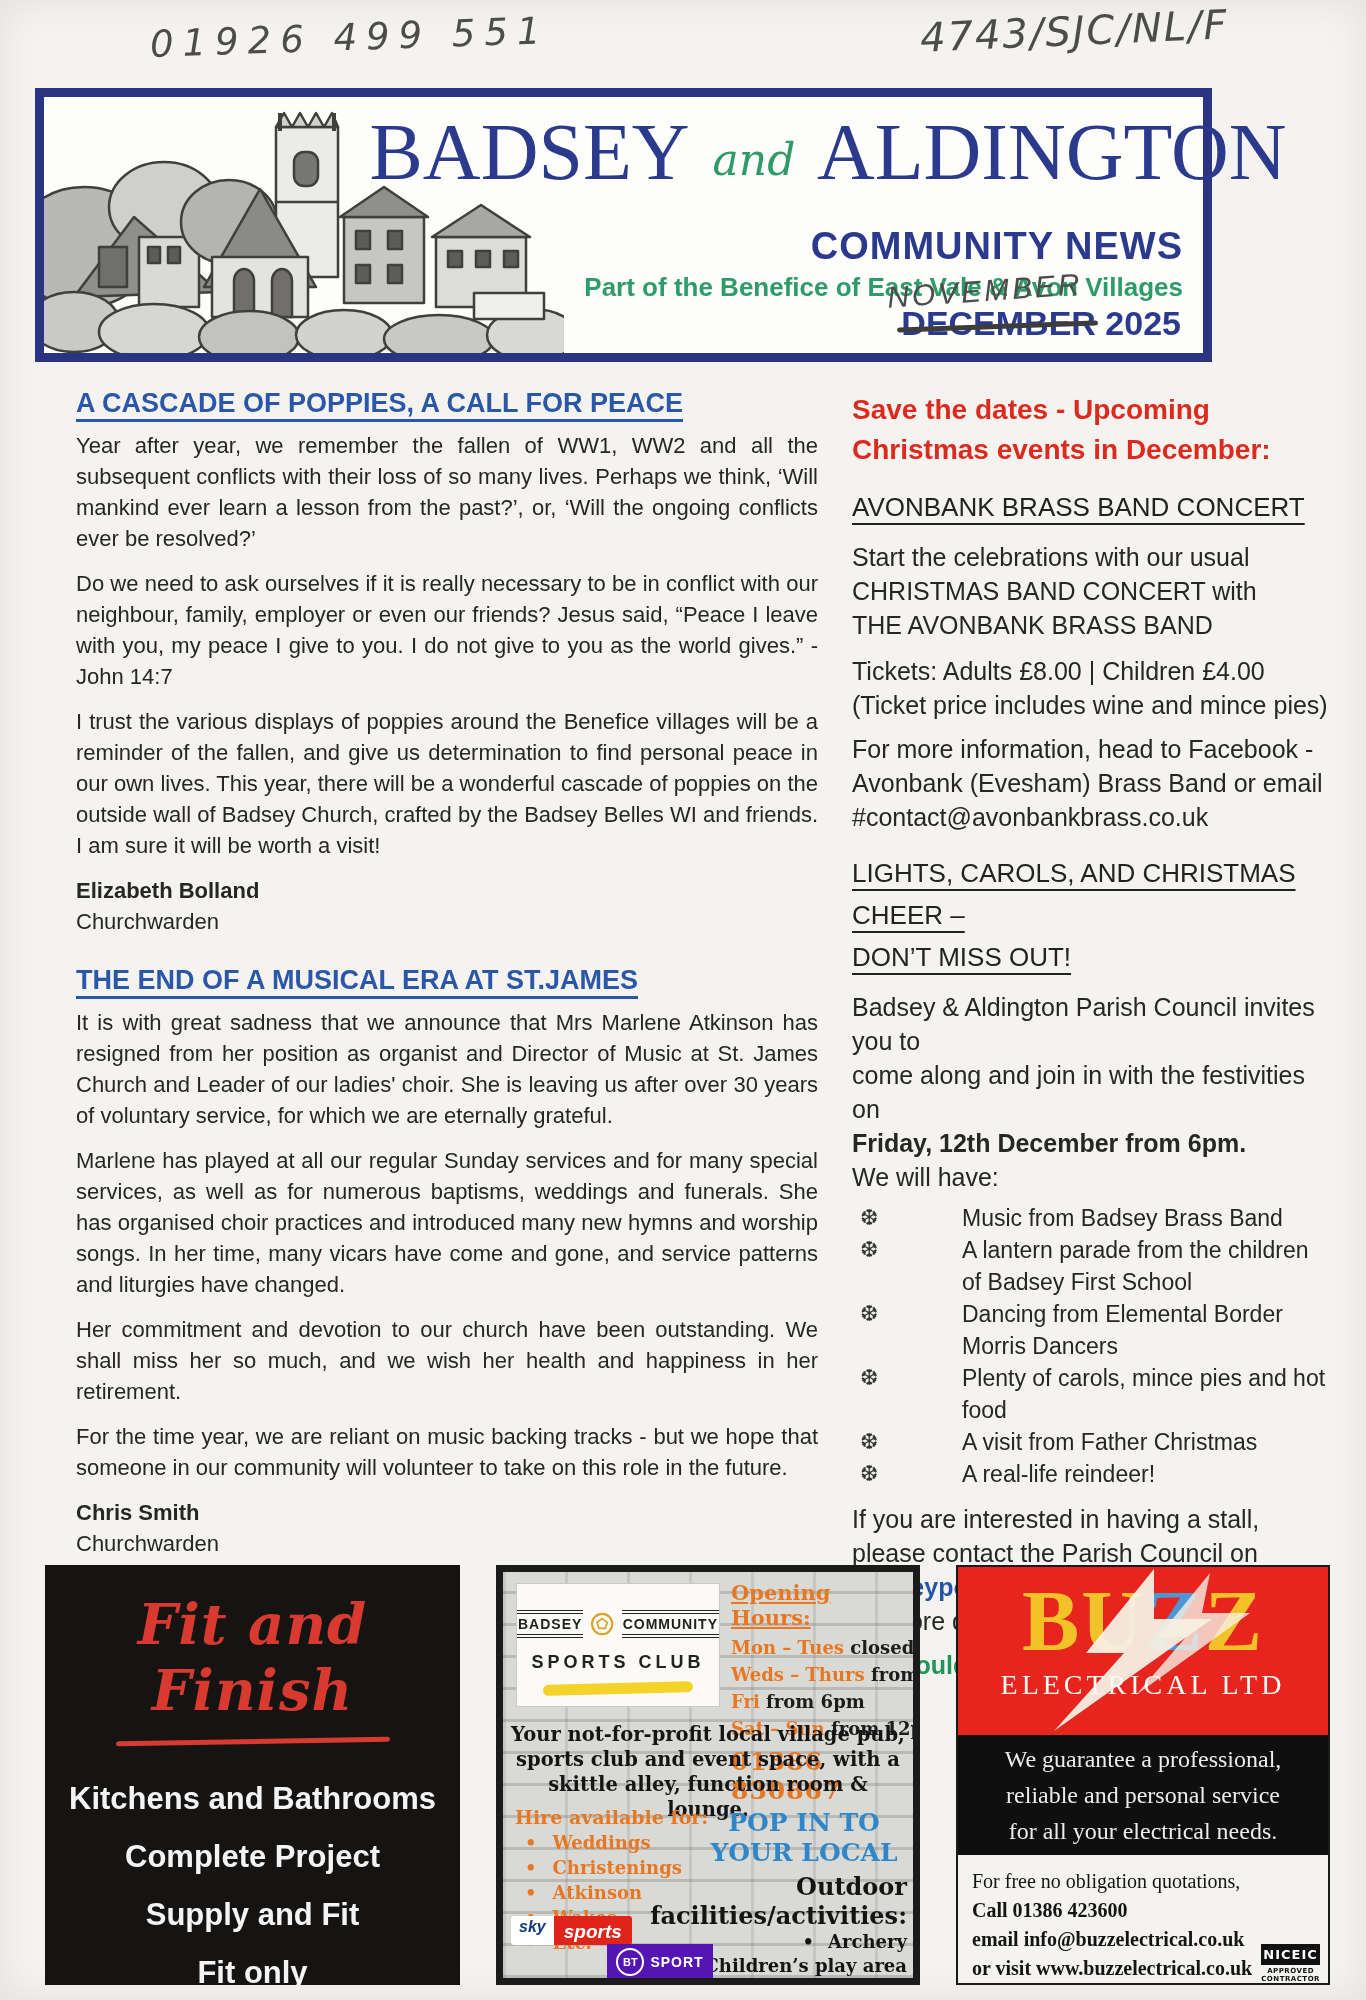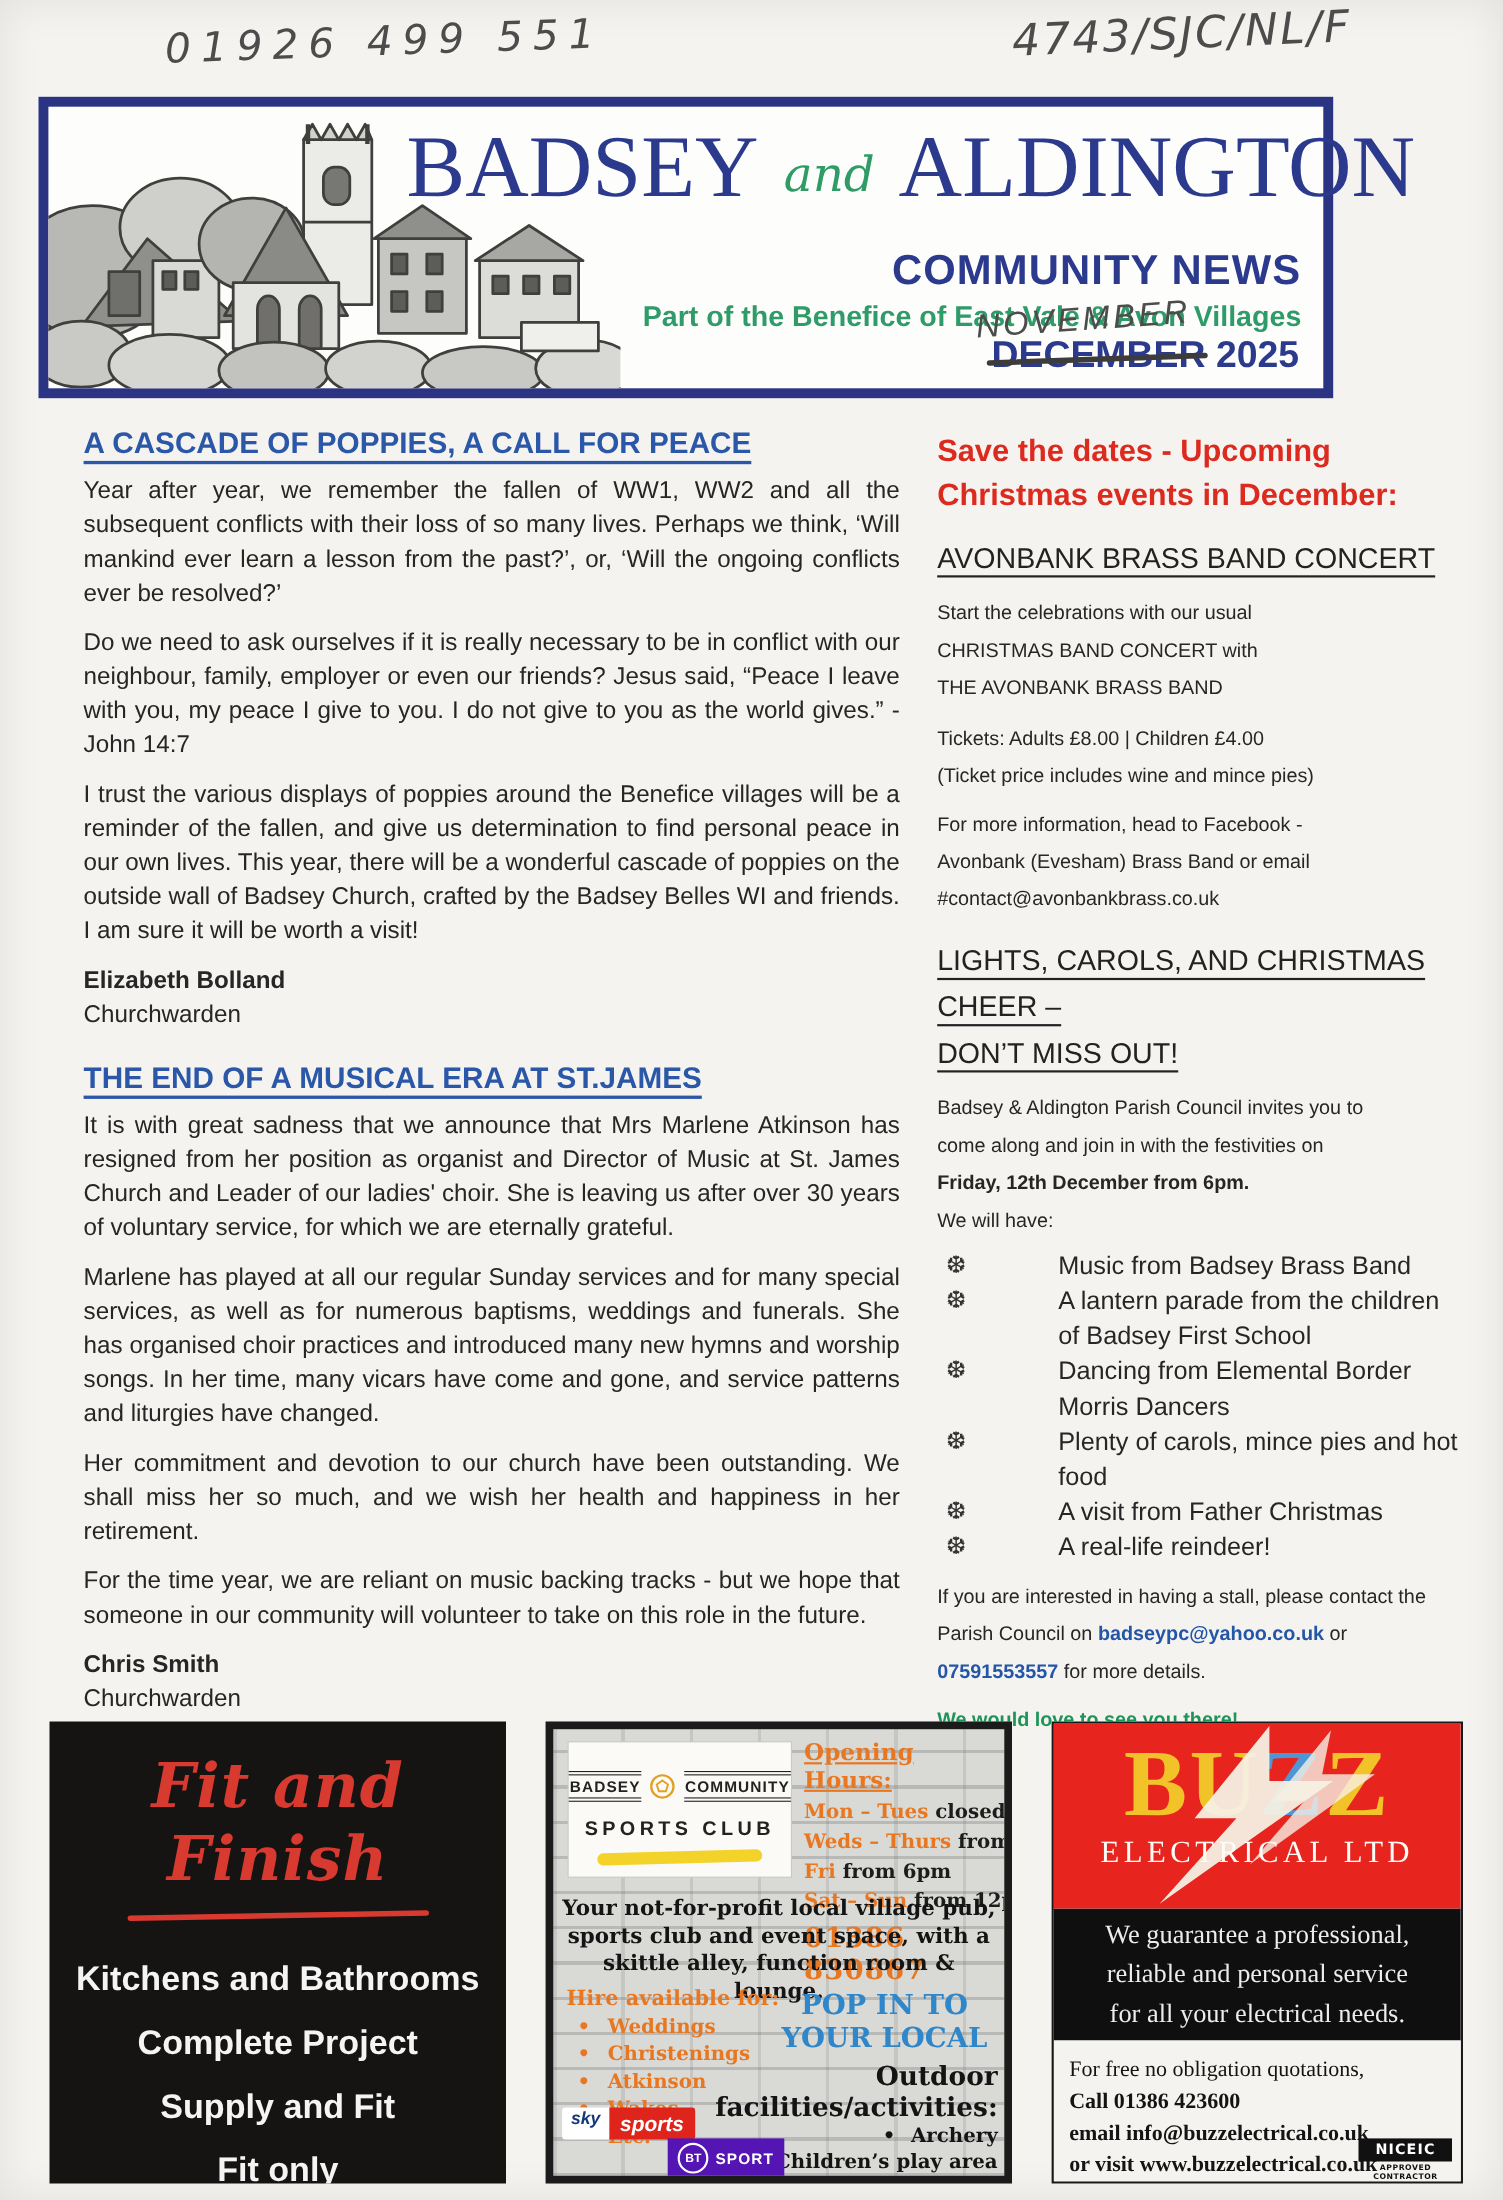--- a/index.html
+++ b/index.html
@@ -34,21 +34,21 @@
   .art-head{margin:0 0 12px;font-size:27px;line-height:30px;color:#2a57a8;font-weight:bold;}
   .art-head span{border-bottom:3px solid #2a57a8;padding-bottom:1px;}
   .col-left p{margin:0 0 14px;font-size:22px;line-height:31px;text-align:justify;}
   .sig{margin:4px 0 18px;font-size:22px;line-height:31px;}
   .sig .nm{font-weight:bold;}
   .spacer-head{margin-top:28px;}
   
   .red-head{margin:0 0 16px;font-size:28px;line-height:40px;font-weight:bold;color:#dc2a1f;}
   .ul-head{margin:0 0 12px;font-size:26px;line-height:42px;font-weight:400;color:#222;
            text-decoration:underline;text-underline-offset:7px;text-decoration-thickness:2px;}
-  .col-right p{margin:0 0 8px;font-size:18px;line-height:34px;text-align:left;}
+  .col-right p{margin:0 0 8px;font-size:25px;line-height:34px;text-align:left;}
   .col-right .b{font-weight:bold;}
   .mb10{margin-bottom:10px!important;}.mb8{margin-bottom:8px!important;}
   .mb18{margin-bottom:18px!important;}.mb12{margin-bottom:12px!important;}
   .snow-list{list-style:none;margin:0 0 12px;padding:0;}
   .snow-list li{display:flex;font-size:23px;line-height:32px;}
   .snow-g{flex:none;width:110px;padding-left:8px;box-sizing:border-box;font-size:22px;color:#333;}
   .link{color:#2456a8;font-weight:bold;}
   .closing{color:#1f9459;font-weight:bold;font-size:24px;margin-top:10px!important;}
   
   .ads{position:absolute;left:45px;top:1565px;width:1285px;height:420px;display:flex;gap:36px;}
@@ -111,21 +111,21 @@
   .buzz-sub{position:relative;color:#fdfbf6;font-family:"Liberation Serif",serif;font-size:28px;
             letter-spacing:4px;margin-top:2px;}
   .buzz-black{height:114px;background:#0f0f0f;color:#ececec;text-align:center;
               font-family:"Liberation Serif",serif;font-size:24px;line-height:36px;padding-top:6px;}
   .buzz-white{position:relative;height:130px;background:#f4f3f0;padding:12px 14px 0;
               font-family:"Liberation Serif",serif;color:#141414;}
   .bw-line{font-size:20px;line-height:29px;}
   .bw-bold{font-weight:bold;}
   .niceic{position:absolute;right:8px;bottom:14px;text-align:center;}
   .nic-mark{background:#111;color:#fff;font-weight:bold;font-size:13px;letter-spacing:1px;
-            padding:3px 15px;font-family:"DejaVu Sans",sans-serif;}
+            padding:3px 2px;font-family:"DejaVu Sans",sans-serif;}
   .nic-sub{font-size:7px;font-weight:bold;color:#111;margin-top:2px;letter-spacing:.5px;
            font-family:"DejaVu Sans",sans-serif;}
 </style>
 </head>
 <body>
 
 <div class="page">
 
   <div class="hw hw-left">01926 499 551</div>
   <div class="hw hw-right">4743/SJC/NL/F</div>

